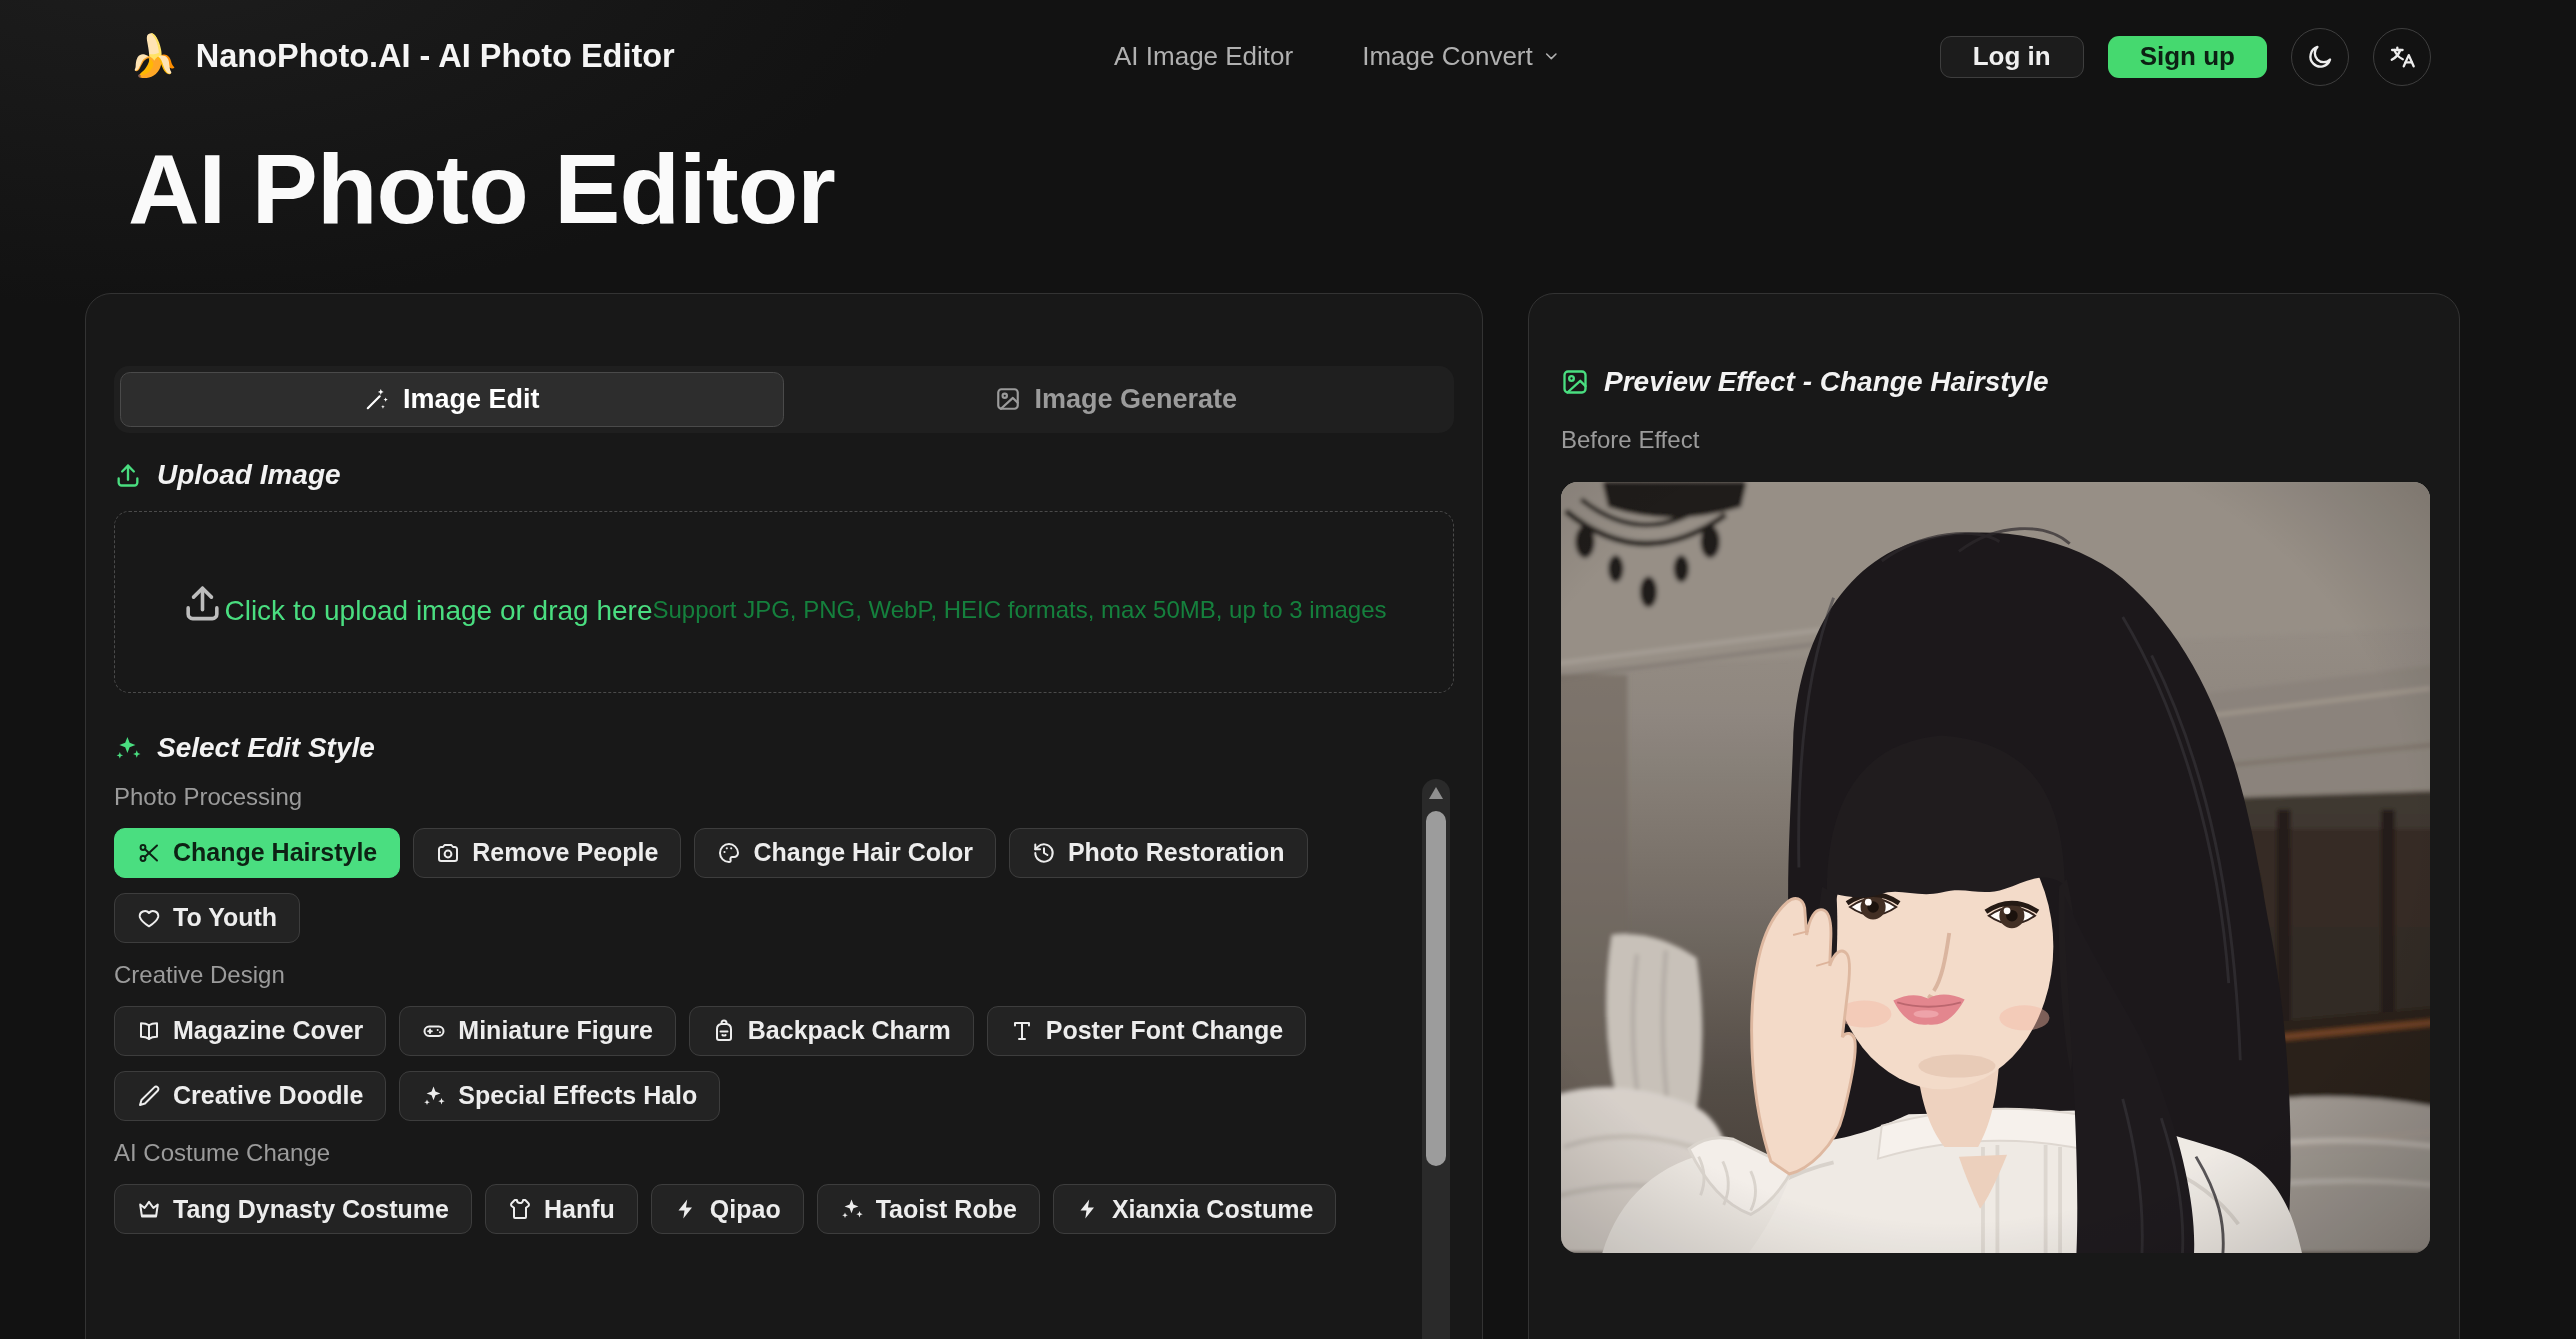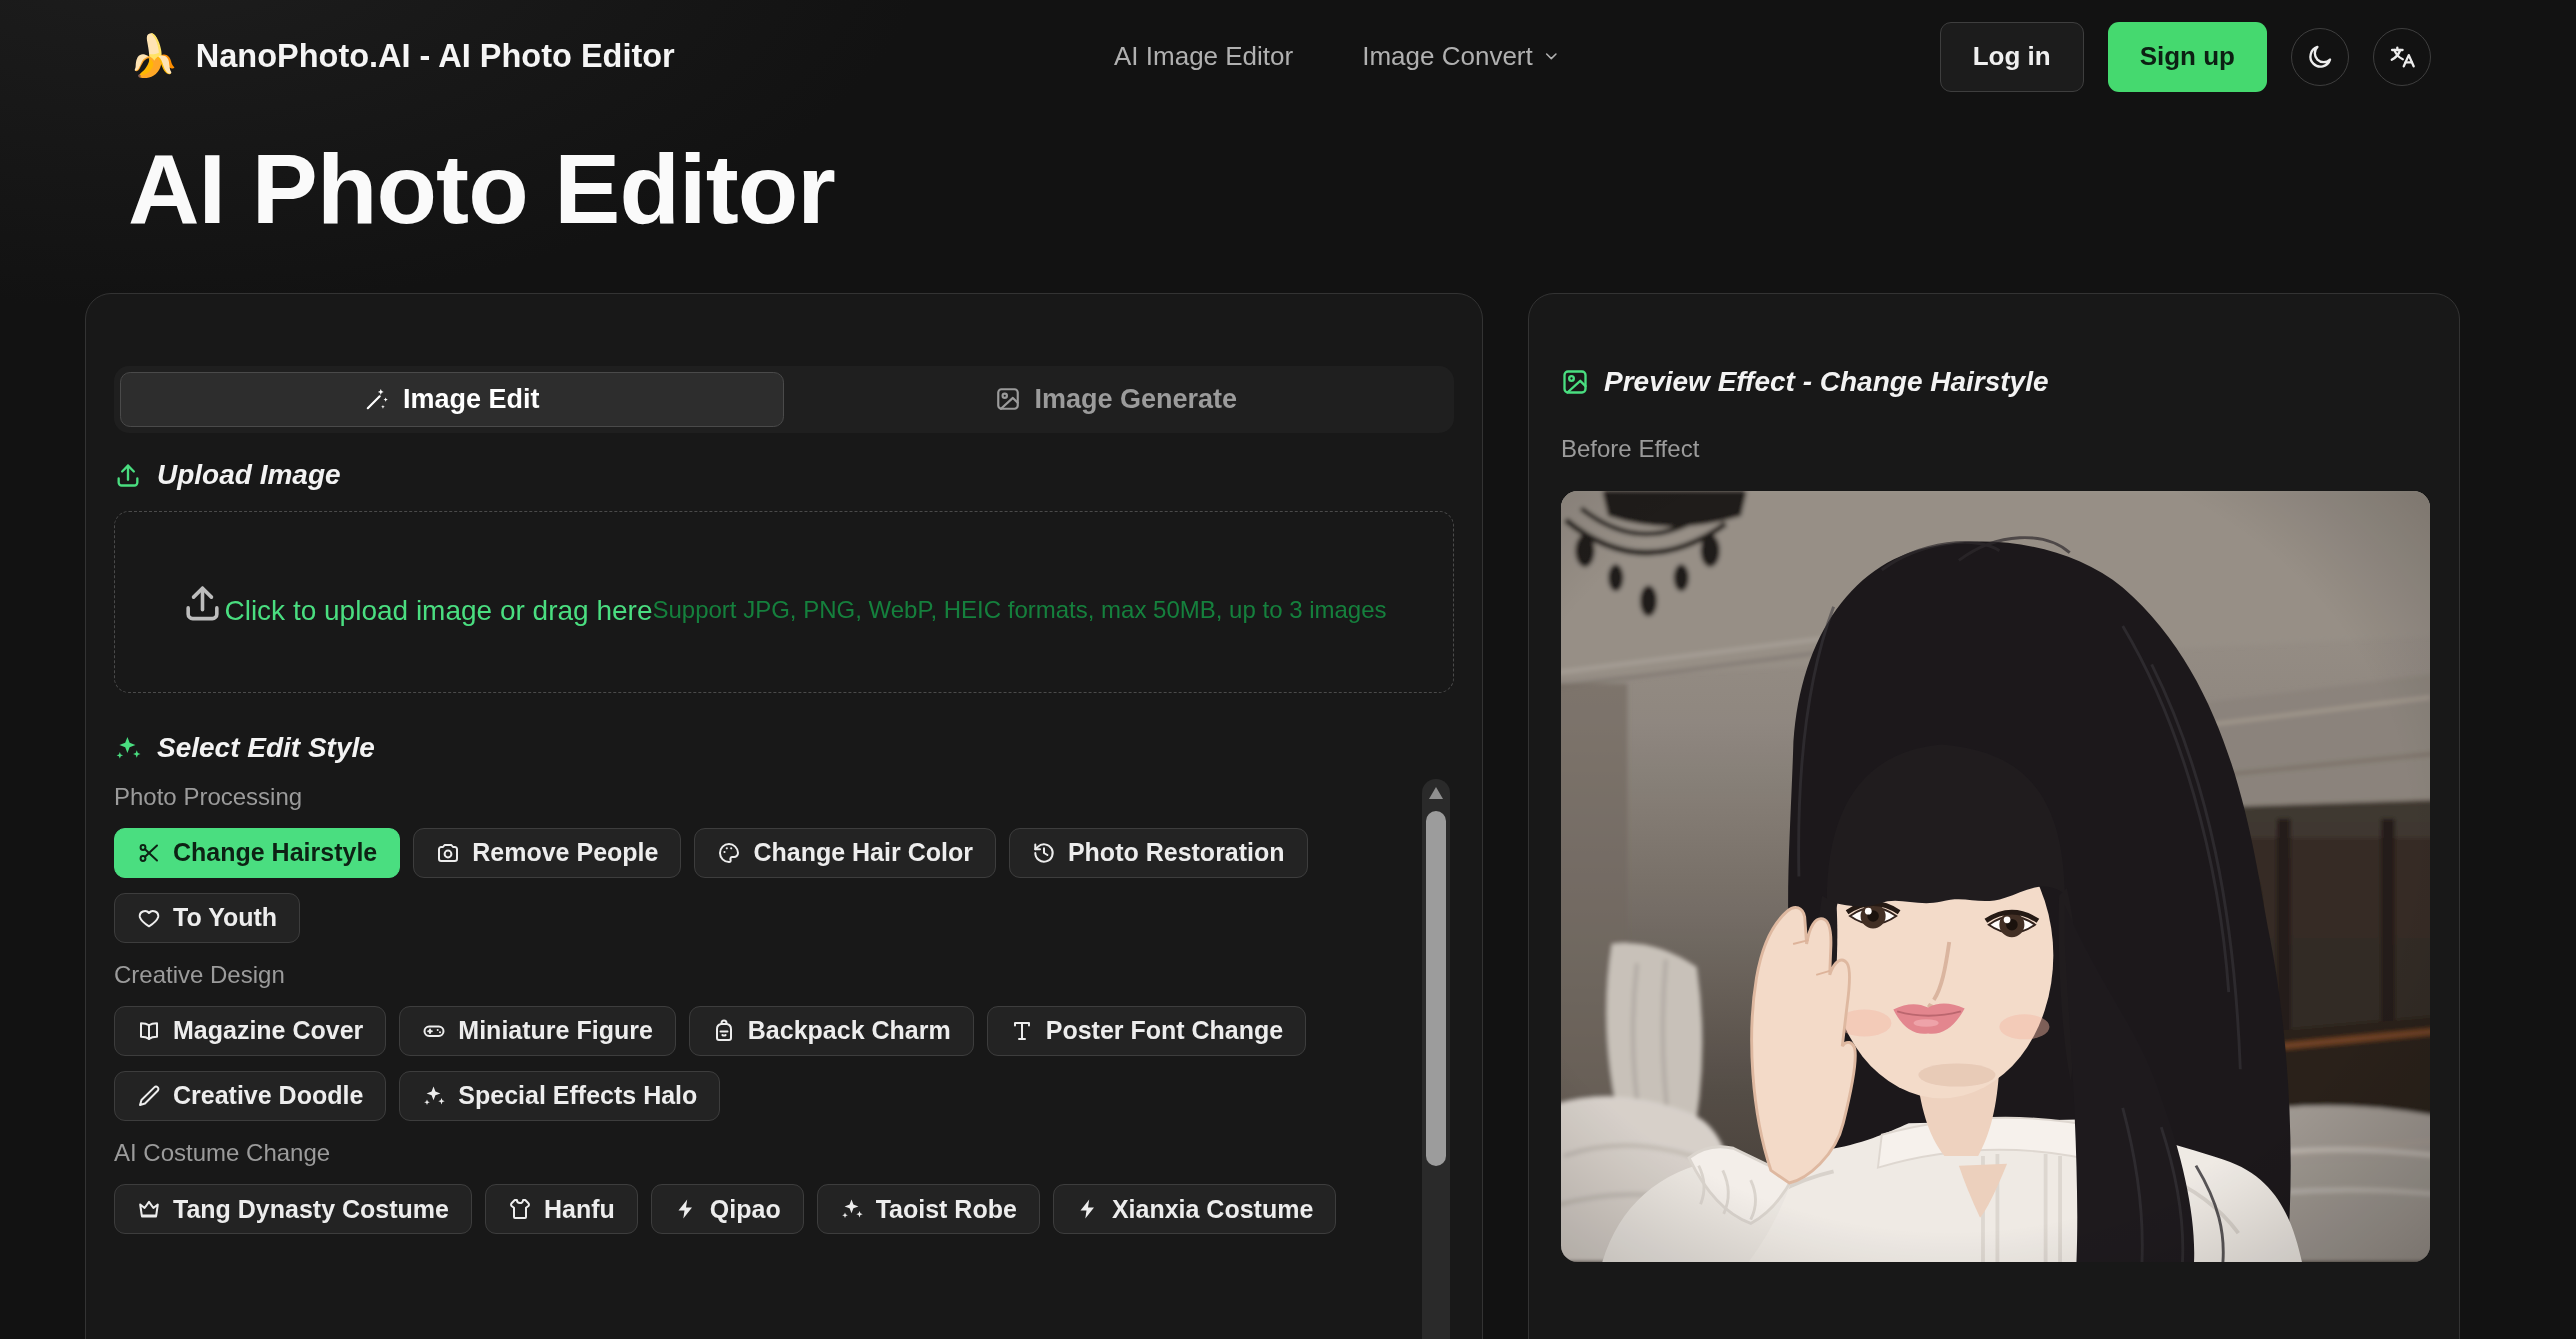--- a/index.html
+++ b/index.html
@@ -13,21 +13,21 @@
   .ic svg { width: 100%; height: 100%; display: block; }
 
   
   .topbar { height: 113px; display: flex; align-items: center; padding: 0 145px 0 128px; position: relative; }
   .brand { display: flex; align-items: center; gap: 16.7px; font-size: 32.5px; font-weight: 700; color: #f5f5f5; cursor: pointer; }
   .brand .emoji { font-size: 41px; line-height: 1; }
   .nav { position: absolute; left: 1114px; top: 0; height: 113px; display: flex; align-items: center; gap: 69px; }
   .nav-item { display: flex; align-items: center; gap: 9.3px; font-size: 26px; color: #b0b0b0; cursor: pointer; text-decoration: none; }
   .nav-item .ic { font-size: 18.6px; color: #b0b0b0; }
   .auth { margin-left: auto; display: flex; align-items: center; gap: 24px; }
-  .btn { height: 70px; border-radius: 11px; font-size: 26px; font-weight: 600; display: inline-flex; align-items: center; padding: 0 32px; cursor: pointer; font-family: inherit; }
+  .btn { height: 42px; border-radius: 11px; font-size: 26px; font-weight: 600; display: inline-flex; align-items: center; padding: 0 32px; cursor: pointer; font-family: inherit; }
   .btn-login { background: #1c1c1c; border: 0.9px solid #3e3e3e; color: #f0f0f0; }
   .btn-signup { background: var(--signup, #45d96f); border: none; color: #0c2013; }
   .iconbtn { width: 58px; height: 58px; border-radius: 50%; border: 0.9px solid #3e3e3e; background: transparent; color: #ededed; display: inline-flex; align-items: center; justify-content: center; cursor: pointer; }
   .iconbtn .ic { font-size: 28px; }
 
   
   .hero { padding: 24px 0 0 128px; }
   h1 { font-size: 99px; font-weight: 800; letter-spacing: -0.9px; color: #fafafa; line-height: 1.05; }
   .subtitle { font-size: 41px; color: #9a9a9a; margin-top: 24px; font-weight: 400; }
 
@@ -55,21 +55,21 @@
   .group-label { font-size: 24px; color: #9b9b9b; margin: 18.6px 0 16.7px; }
   .chip-row { display: flex; flex-wrap: wrap; gap: 15px 13px; }
   .chip { height: 50px; display: inline-flex; align-items: center; gap: 12px; padding: 0 22px; border-radius: 11px; background: #232323; border: 0.9px solid #3d3d3d; font-size: 25px; font-weight: 600; color: #ededed; cursor: pointer; font-family: inherit; white-space: nowrap; }
   .chip .ic { font-size: 24px; }
   .chip.active { background: var(--accent, #4ade80); border-color: var(--accent, #4ade80); color: #0d2214; }
 
   .scrollbar { position: absolute; left: 1336px; top: 485px; width: 28px; height: 984px; background: #2a2a2a; border-radius: 14px; }
   .scroll-up { position: absolute; top: 8.4px; left: 6.5px; width: 0; height: 0; border-left: 7.4px solid transparent; border-right: 7.4px solid transparent; border-bottom: 12px solid #8f8f8f; }
   .scroll-thumb { position: absolute; left: 3.7px; top: 32px; width: 20.4px; height: 355px; border-radius: 10.2px; background: #9c9c9c; }
 
-  .before-label { font-size: 24px; color: #9b9b9b; margin-top: 37px; }
+  .before-label { font-size: 24px; color: #9b9b9b; margin-top: 28px; }
   .photo { margin-top: 28px; width: 869px; height: 771px; border-radius: 16.7px; overflow: hidden; background: #6e6a64; }
   .photo svg { display: block; width: 100%; height: 100%; }
 </style>
 </head>
 <body>
 
 <header class="topbar">
   <div class="brand">
     <span class="emoji">🍌</span>
     <span>NanoPhoto.AI - AI Photo Editor</span>

